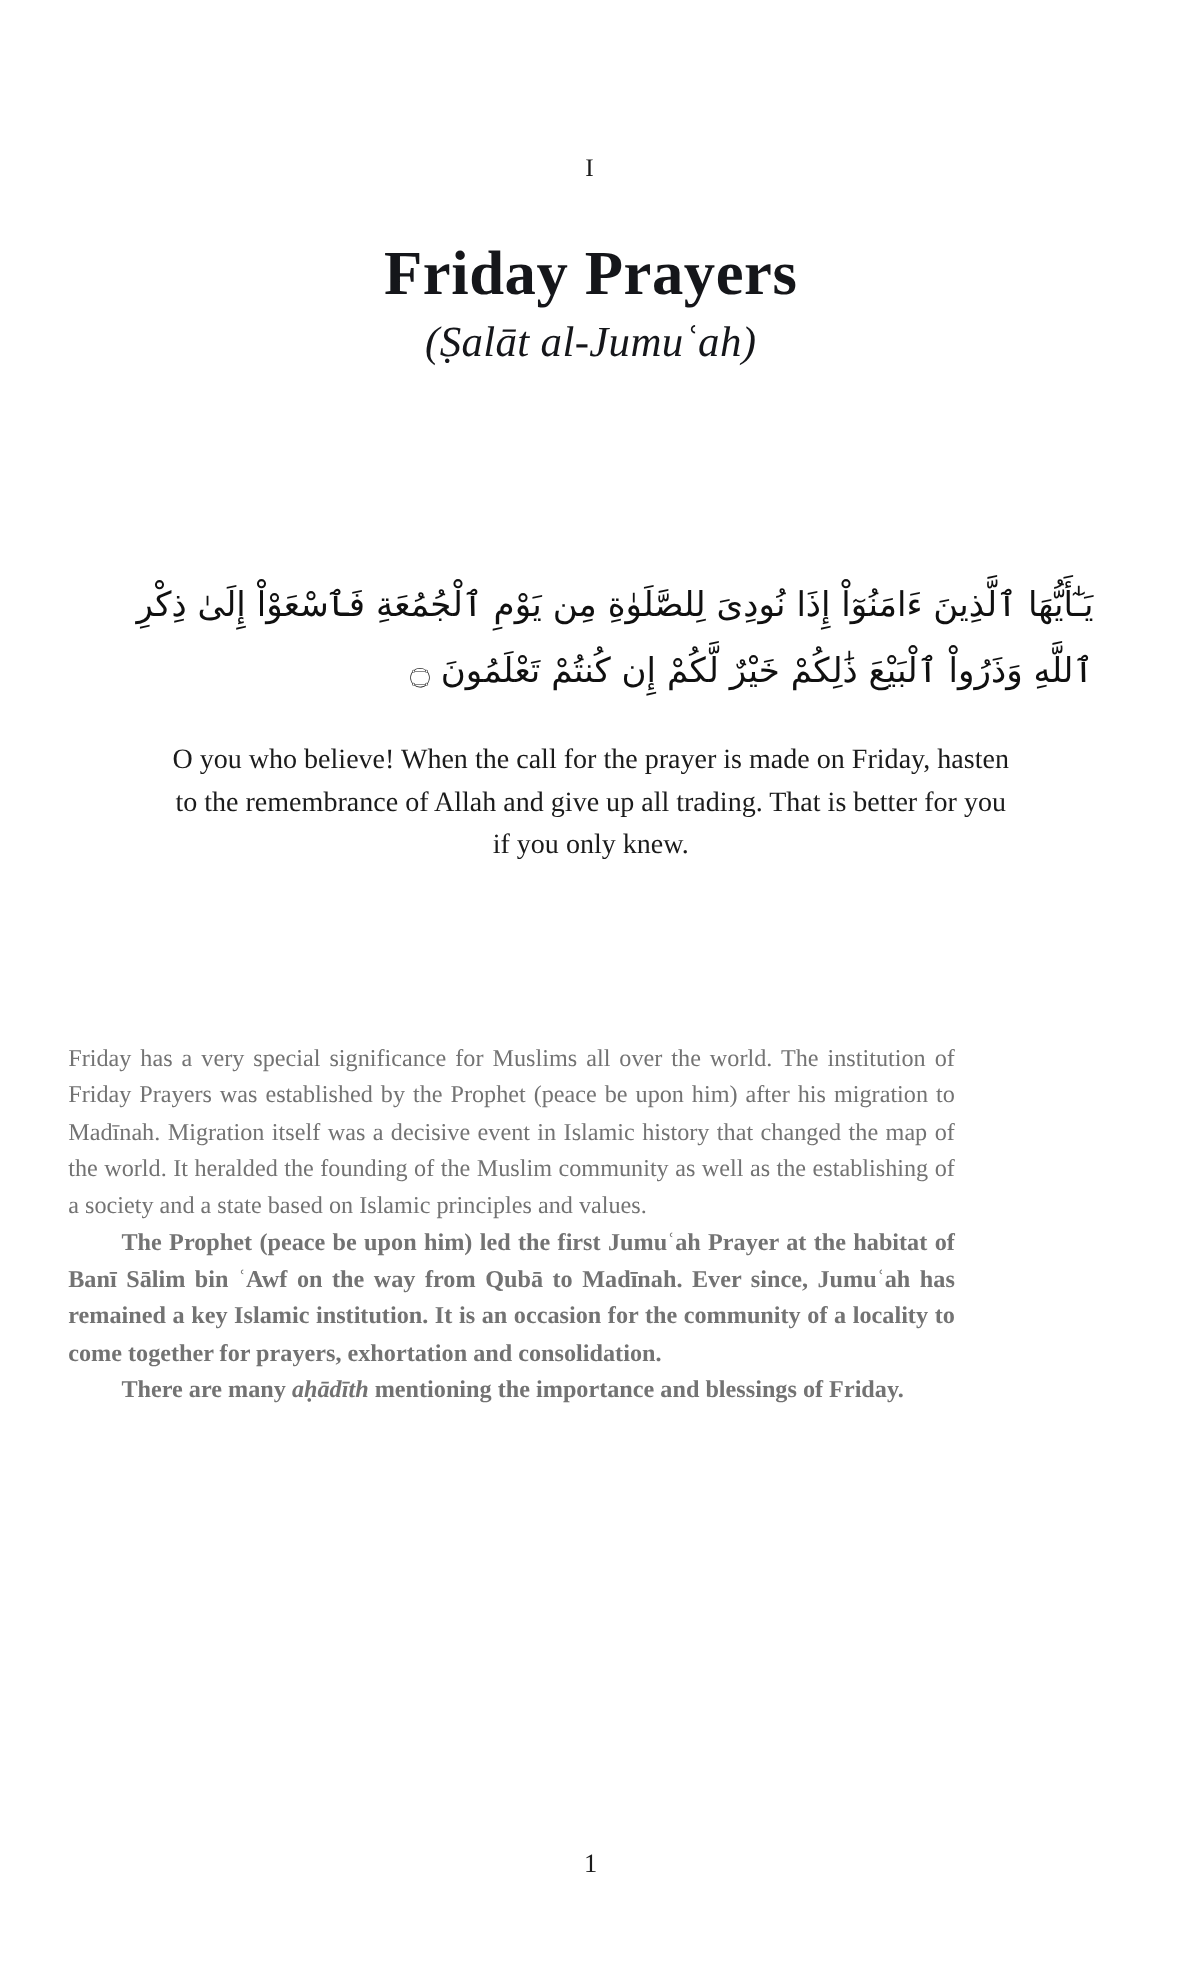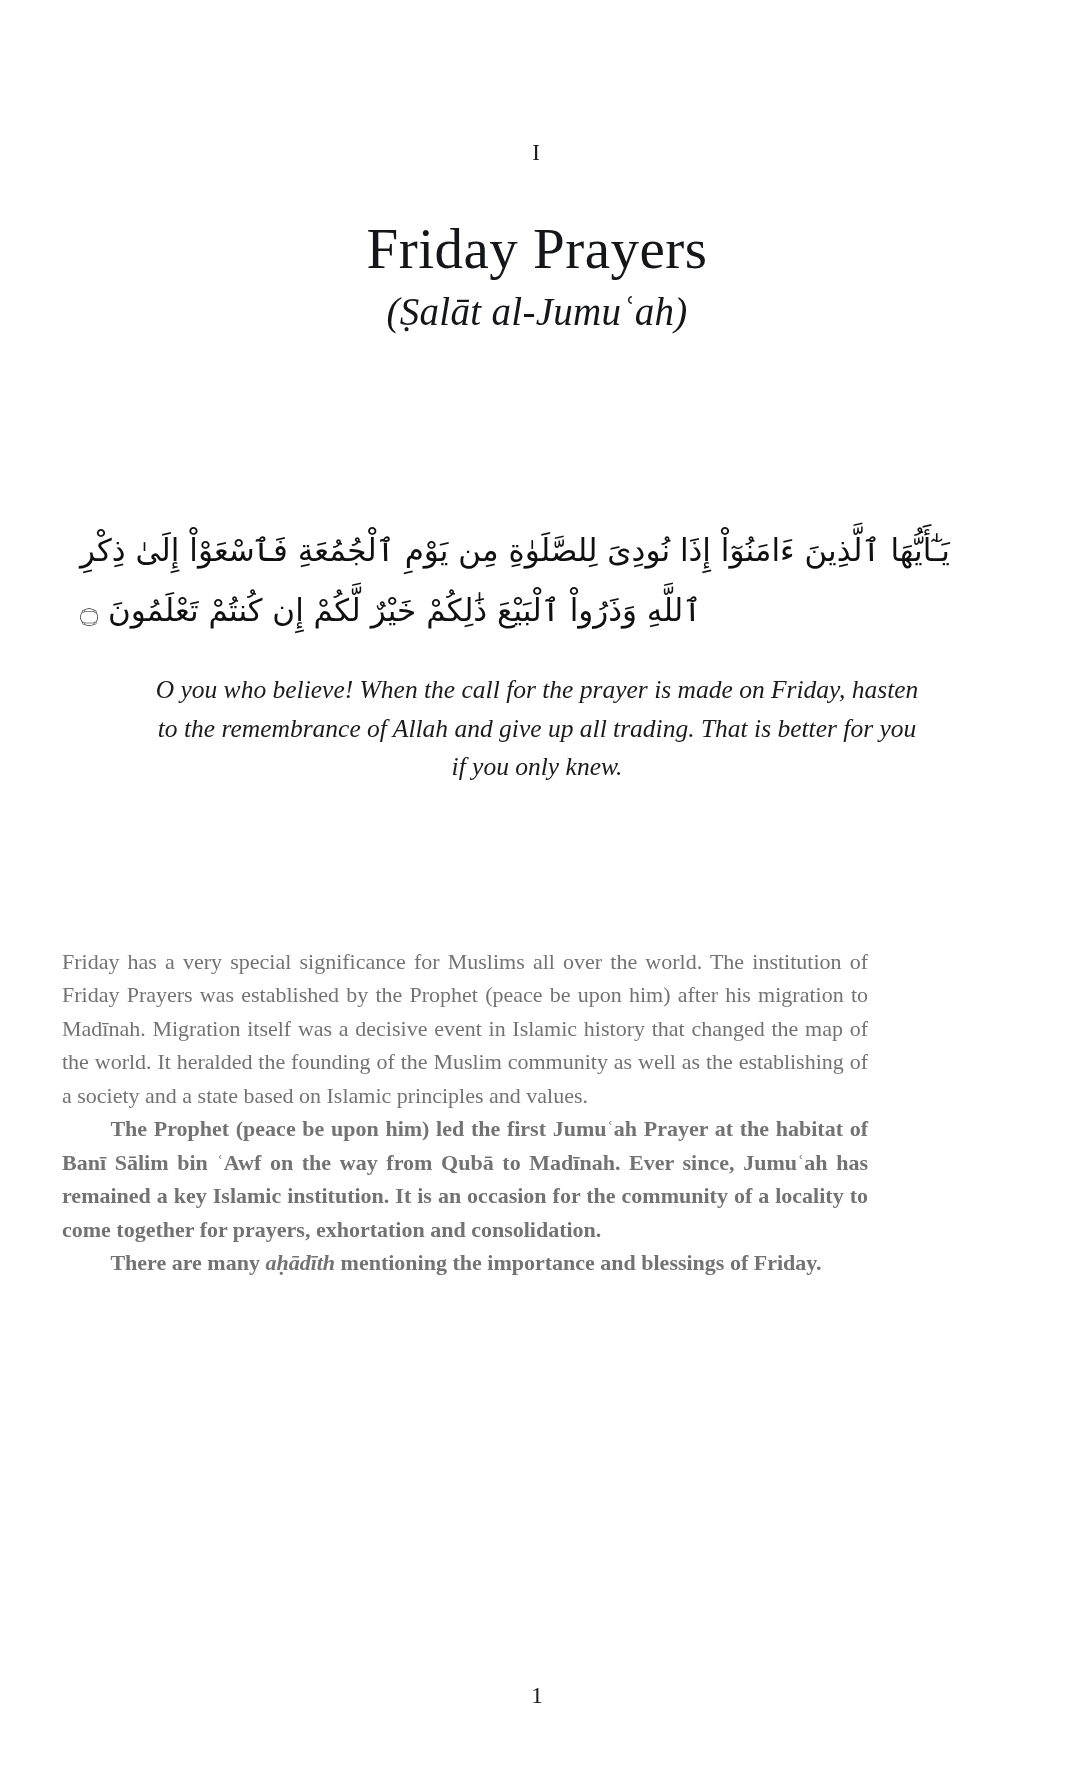--- a/index.html
+++ b/index.html
@@ -41,21 +41,21 @@
   
   .title-block {
     position: absolute;
     top: 218px;
     left: 0;
     width: 1074px;
     text-align: center;
   }
   .chapter-title {
     font-size: 57px;
-    font-weight: normal;
+    font-weight: bold;
     line-height: 1.08;
     letter-spacing: 0.5px;
     color: #15161a;
     margin: 0;
   }
   .chapter-subtitle {
     font-size: 39px;
     font-style: italic;
     font-weight: normal;
     line-height: 1.12;
@@ -73,28 +73,27 @@
     text-align: center;
   }
   .arabic {
     direction: rtl;
     unicode-bidi: bidi-override;
     font-family: "DejaVu Sans", "Liberation Sans", sans-serif;
     font-size: 31px;
     line-height: 1.95;
     color: #101010;
     padding: 0 80px;
-    text-align: left;
+    text-align: right;
     letter-spacing: 0px;
   }
 
   .translation {
     margin-top: 30px;
     padding: 0 150px;
-    font-style: italic;
     font-size: 25.5px;
     line-height: 1.52;
     text-align: center;
     color: #1b1b1b;
   }
   .citation {
     margin-top: 14px;
     padding: 0 125px;
     text-align: right;
     font-size: 25.5px;

